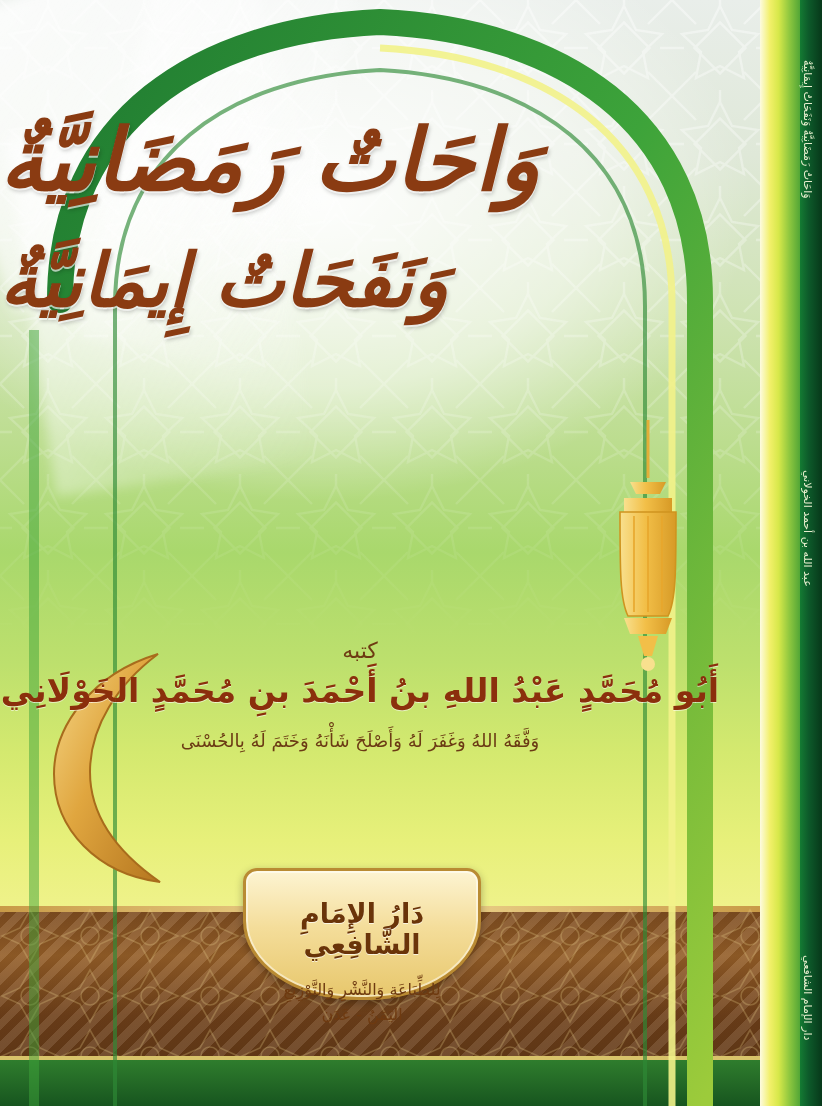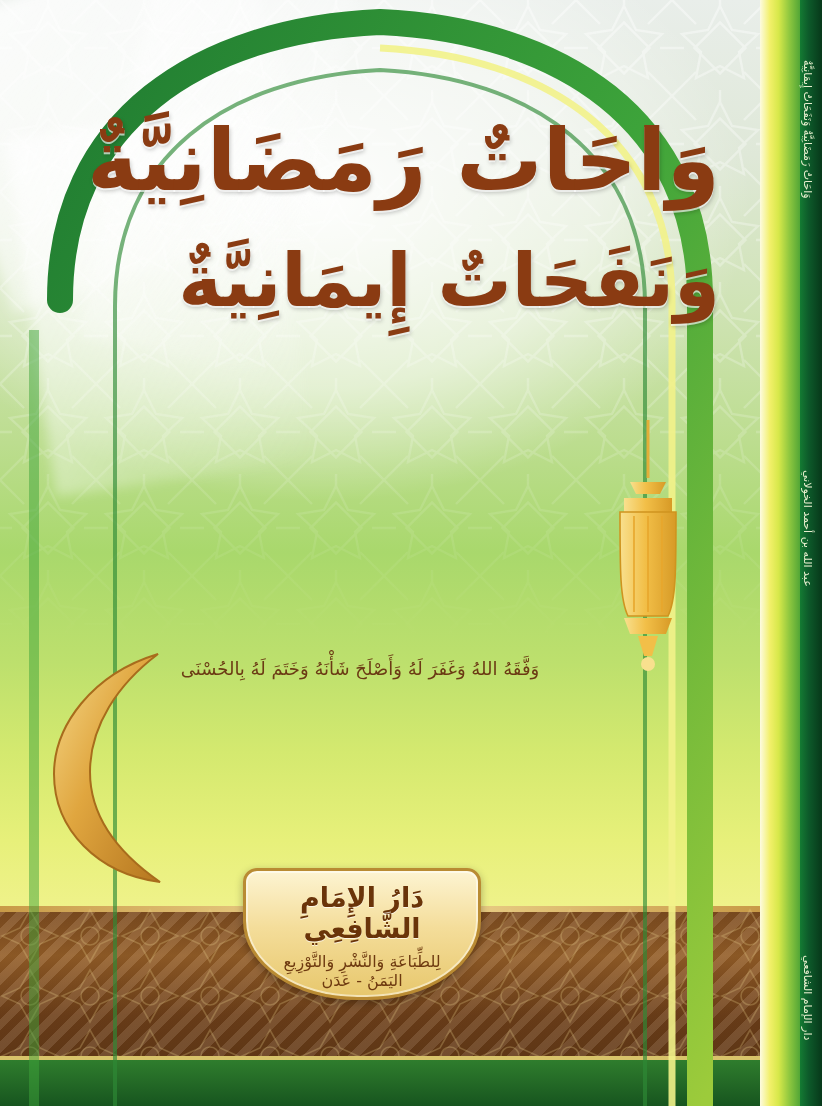--- a/index.html
+++ b/index.html
@@ -144,21 +144,22 @@
     background: linear-gradient(to bottom, #2f7d2d, #17551f);
     border-top: 4px solid #d8c36a;
   }
 
   
   .title-wrap {
     position: absolute;
     left: 0;
     top: 108px;
     width: 720px;
-    text-align: right;
+    text-align: left;
+    font-style: italic;
   }
   .title-line {
     color: #8a3b12;
     font-family: "DejaVu Sans", sans-serif;
     font-weight: bold;
     text-shadow:
       0 2px 0 rgba(255,255,255,.65),
       1px 3px 4px rgba(0,0,0,.22);
     direction: rtl;
   }
@@ -231,35 +232,36 @@
   .pub-shape {
     position: absolute;
     inset: 0;
     background: linear-gradient(to bottom, #fdf4d2 0%, #f4dd9a 45%, #e7c76c 100%);
     border: 3px solid #b98b33;
     border-radius: 14px 14px 48% 48% / 14px 14px 60% 60%;
     box-shadow: 0 3px 8px rgba(0,0,0,.3), inset 0 0 0 2px rgba(255,255,255,.5);
   }
   .pub-inner {
     position: relative;
-    padding-top: 14px;
+    padding-top: 30px;
   }
   .pub-name {
     font-size: 27px;
     font-weight: bold;
     color: #6a3409;
     text-shadow: 0 1px 0 rgba(255,255,255,.7);
   }
   .pub-sub {
     font-size: 16px;
-    margin-top: 8px;
+    margin-top: 20px;
     color: #6e3a10;
   }
   .pub-loc {
     font-size: 16px;
+    margin-top: 6px;
     color: #6e3a10;
   }
 </style>
 </head>
 <body>
 
 <div class="page">
   <div class="cover">
 
     <div class="field">
@@ -367,20 +369,22 @@
           <circle cx="48" cy="244" r="7" fill="#f8e08e"></circle>
         </svg>
       </div>
 
       <div class="title-wrap">
         <div class="title-line l1">وَاحَاتٌ رَمَضَانِيَّةٌ</div>
         <div class="title-line l2">وَنَفَحَاتٌ إِيمَانِيَّةٌ</div>
       </div>
 
       <div class="author-wrap">
+        <div class="author-kataba">كتبه</div>
+        <div class="author-name">أَبُو مُحَمَّدٍ عَبْدُ اللهِ بنُ أَحْمَدَ بنِ مُحَمَّدٍ الخَوْلَانِي</div>
         <div class="author-dua">وَفَّقَهُ اللهُ وَغَفَرَ لَهُ وَأَصْلَحَ شَأْنَهُ وَخَتَمَ لَهُ بِالحُسْنَى</div>
       </div>
 
       <div class="publisher">
         <div class="pub-shape"></div>
         <div class="pub-inner">
           <div class="pub-name">دَارُ الإِمَامِ الشَّافِعِي</div>
           <div class="pub-sub">لِلطِّبَاعَةِ وَالنَّشْرِ وَالتَّوْزِيعِ</div>
           <div class="pub-loc">اليَمَنُ - عَدَن</div>
         </div>

